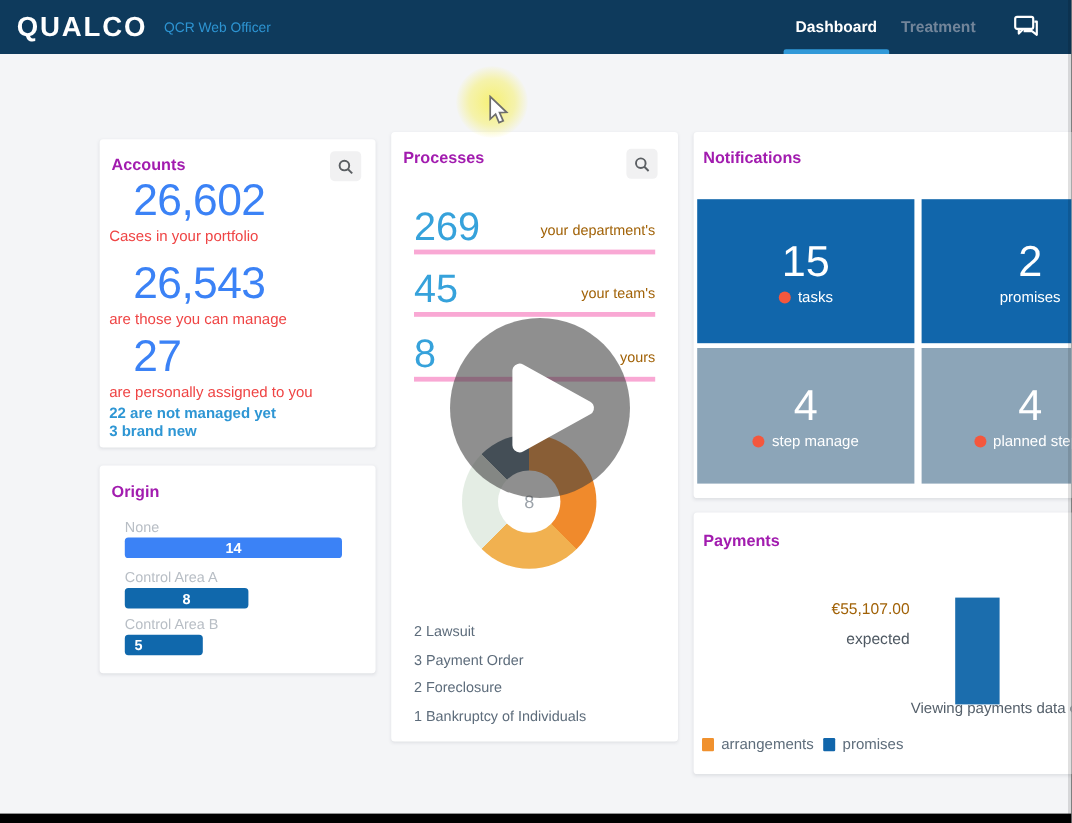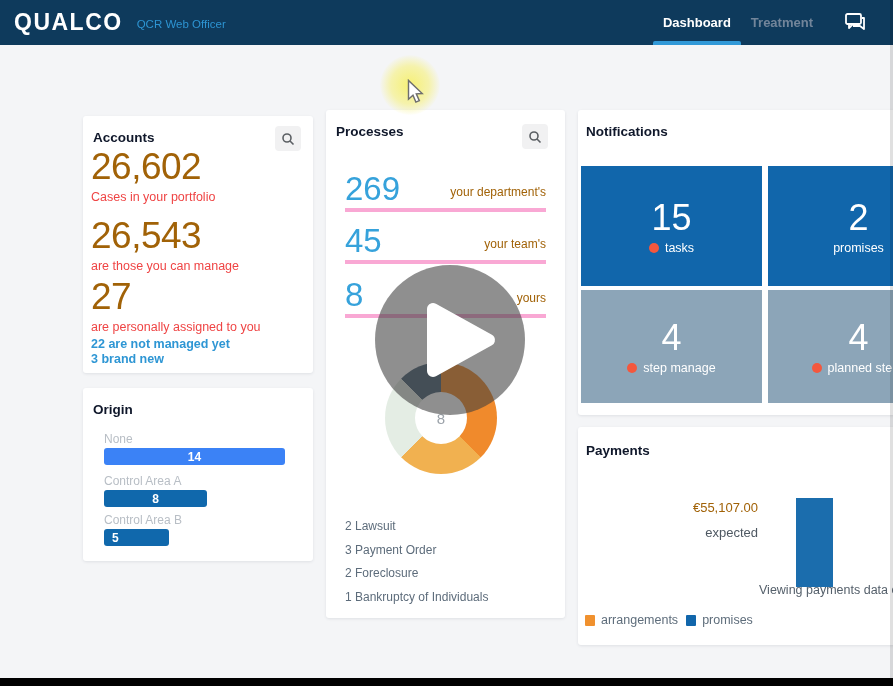--- a/index.html
+++ b/index.html
@@ -18,28 +18,28 @@
     padding:0 10px; cursor:pointer; }
   .nav-item.active { color:#fff; font-weight:700; }
   .nav-item.active::after { content:""; position:absolute; left:0; right:0; bottom:0;
     height:4px; background:#3199D8; border-radius:2px 2px 0 0; }
   .nav-item.inactive { color:#72859A; font-weight:700; }
   .msg-btn { width:26px; height:26px; margin:0 26px 0 18px; cursor:pointer; }
   
   .card { position:absolute; background:#fff; border-radius:3px;
     box-shadow:0 1px 3px rgba(35,47,66,.10); }
   .card-title { position:absolute; left:10px; top:14px; font-size:13.5px;
-    font-weight:700; color:#0f172a; }
+    font-weight:700; color:#a21caf; }
   .search-btn { position:absolute; width:26px; height:25px; background:#F1F1F2;
     border:none; border-radius:4px; display:flex; align-items:center; justify-content:center; cursor:pointer; }
   
   #accounts { left:83px; top:116px; width:230px; height:257px; }
   #accounts .card-title { left:10px; }
   .stat { position:absolute; left:8px; right:8px; }
-  .stat-value { font-size:37px; color:#a16207; letter-spacing:-0.5px; line-height:42px; }
+  .stat-value { font-size:37px; color:#3b82f6; letter-spacing:-0.5px; line-height:42px;margin-left:20px; }
   .stat-label { font-size:12.5px; color:#ef4444; margin-top:2px; }
   .acc-link { position:absolute; left:8px; font-size:12.5px; font-weight:700; color:#2E96D4; cursor:pointer; }
   
   #origin { left:83px; top:388px; width:230px; height:173px; }
   .bar-group { position:absolute; left:21px; }
   .bar-label { font-size:12px; color:#B8BEC5; margin-bottom:2px; }
   .hbar { height:17px; background:#1068AC; border-radius:3px; color:#fff;
     font-size:12px; font-weight:700; display:flex; align-items:center; justify-content:center; }
   
   #processes { left:326px; top:110px; width:239px; height:508px; }

